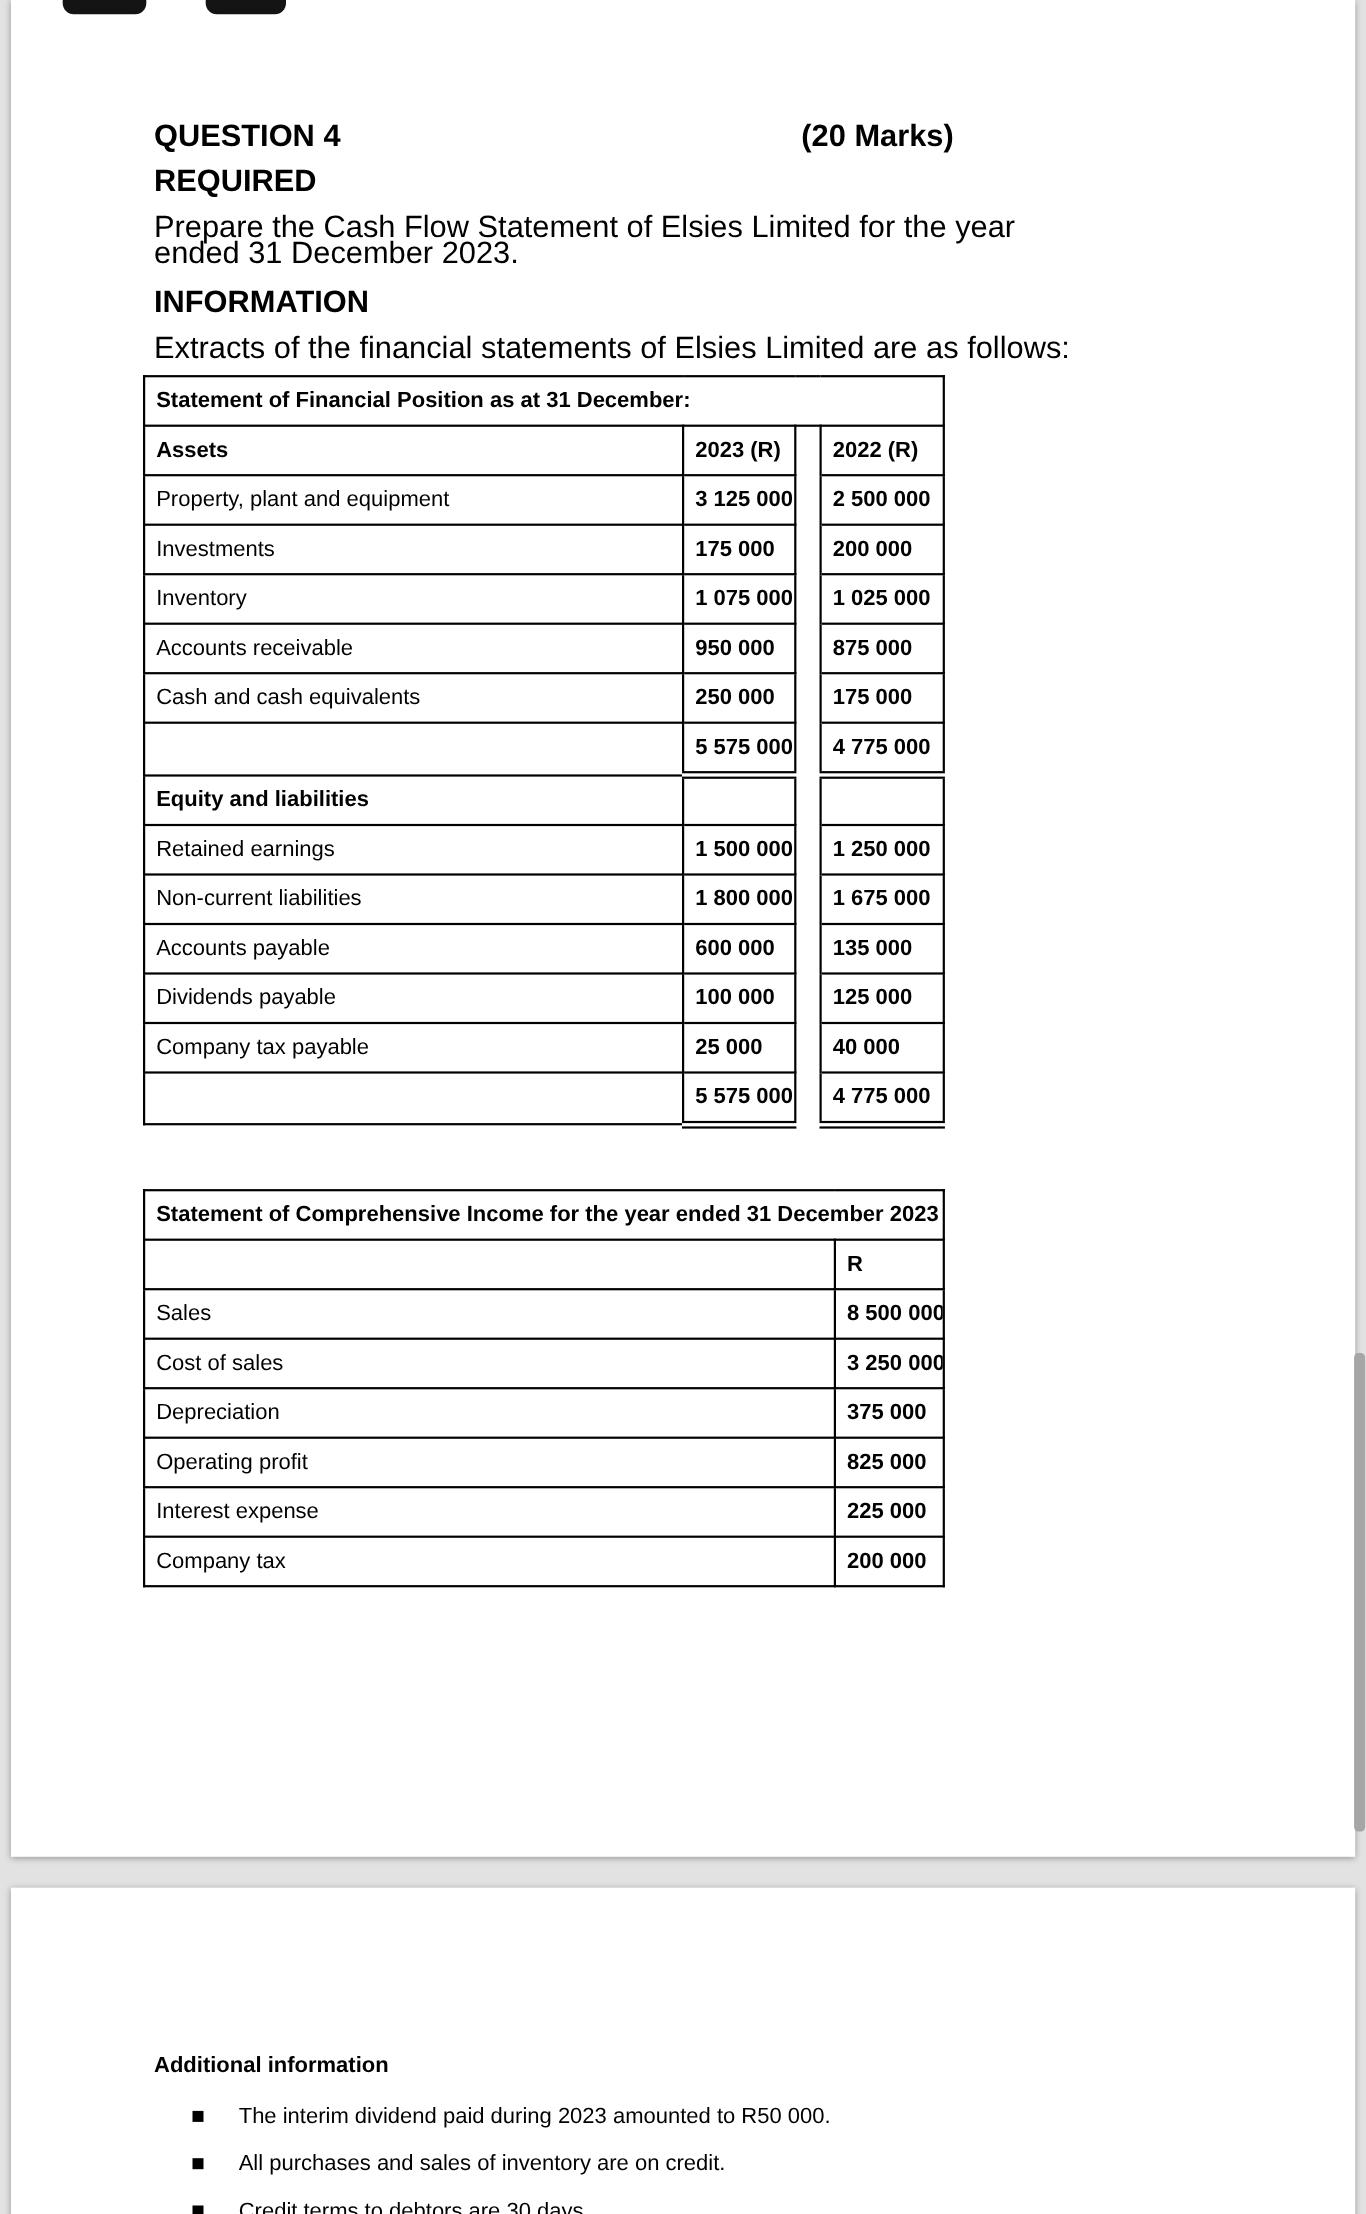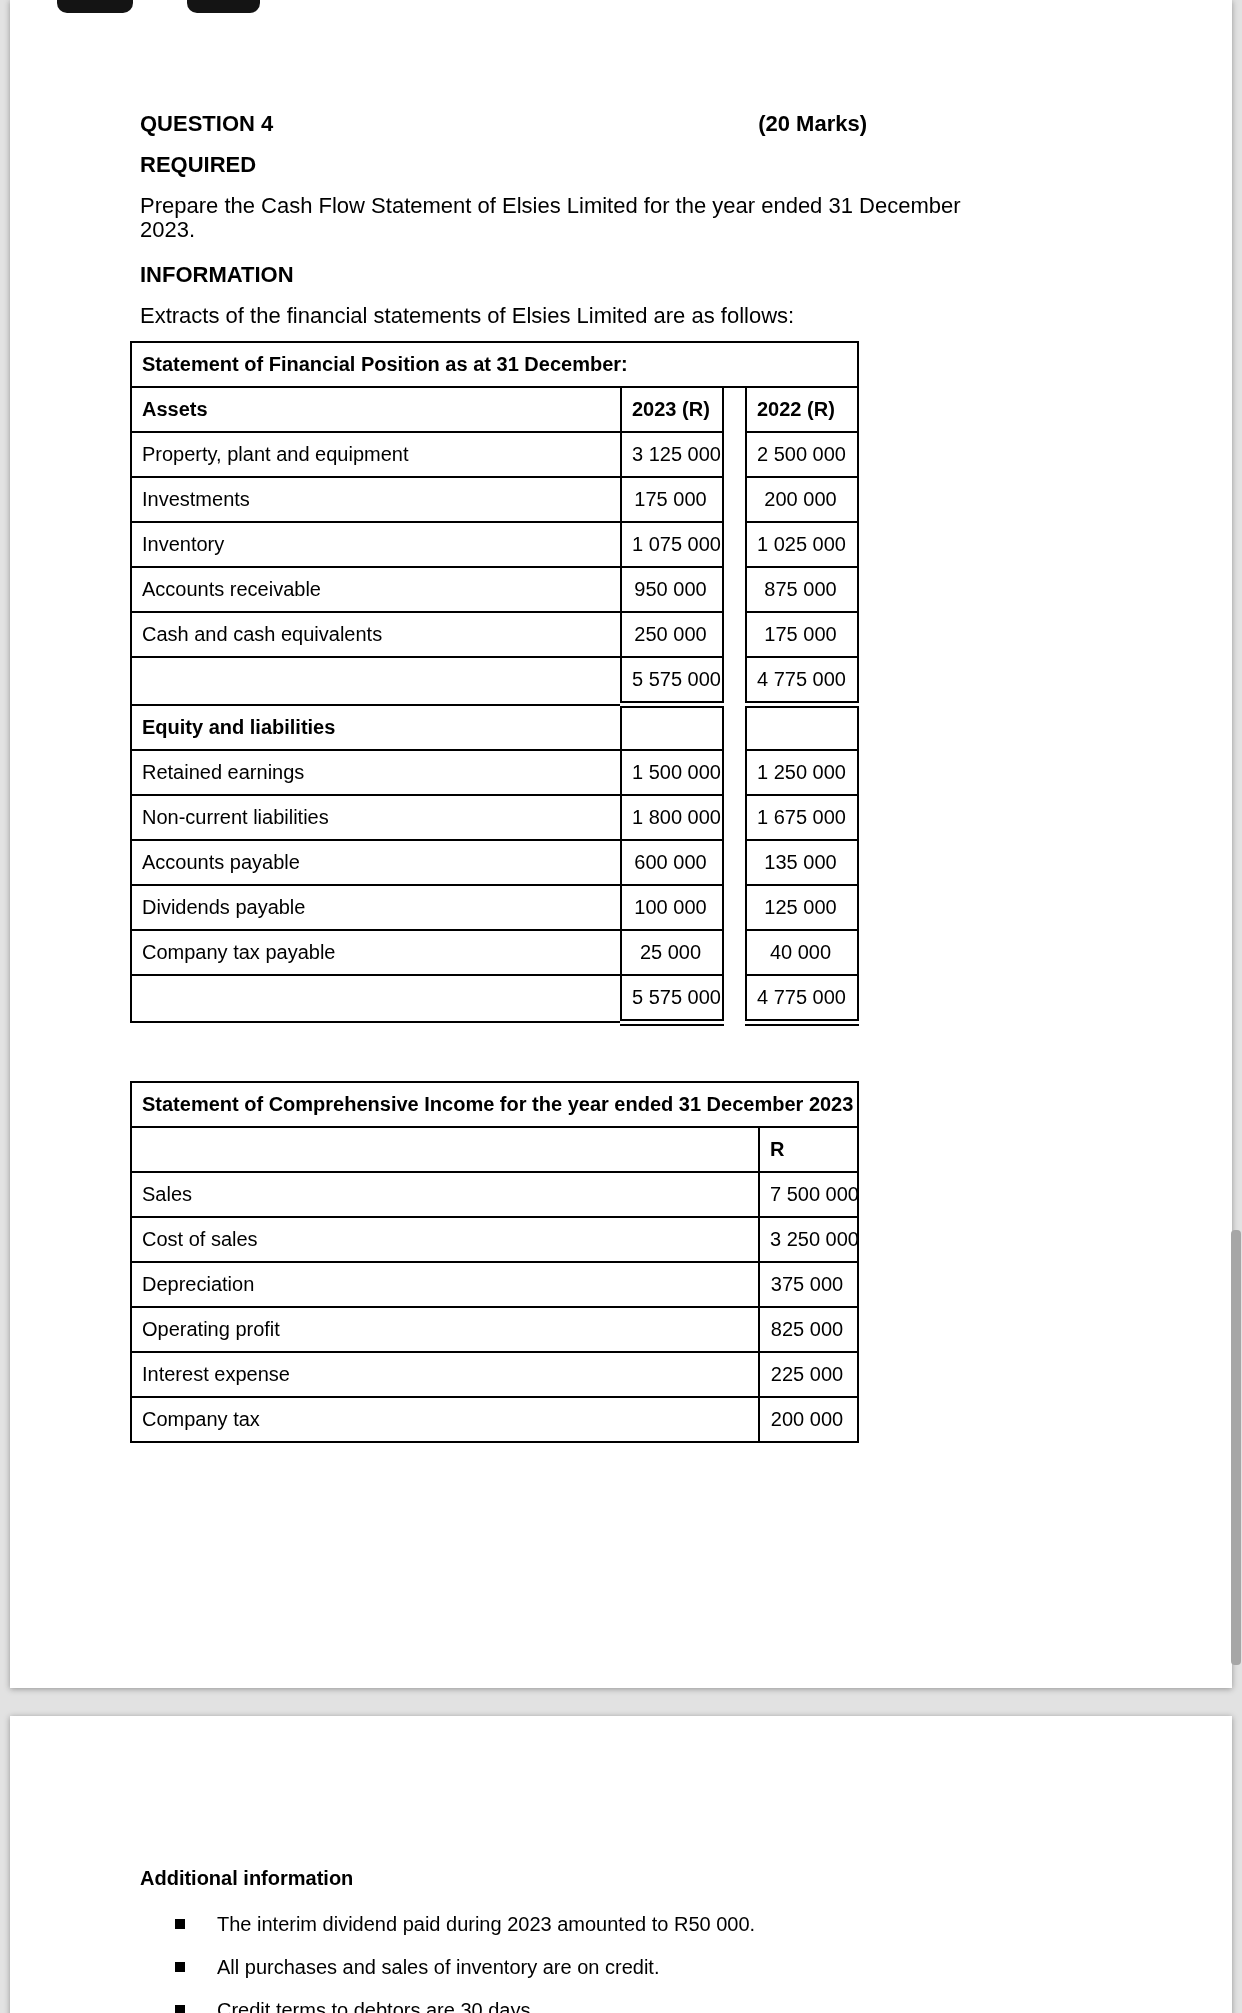--- a/index.html
+++ b/index.html
@@ -20,36 +20,36 @@
   .page2 { top: 1716px; height: 540px; }
 
   
   .chip { position: absolute; top: -9px; height: 22px; background: #141414; border-radius: 10px; }
   .chip1 { left: 47px; width: 76px; }
   .chip2 { left: 177px; width: 73px; }
 
   .content { padding: 112px 0 0 130px; width: 987px; }
   .content2 { padding: 150px 0 0 130px; width: 987px; }
 
-  .txt { font-size: 22px; line-height: 24px; }
+  .txt { font-size: 28px; line-height: 24px; }
   .bold { font-weight: bold; }
 
   .qline { display: flex; justify-content: space-between; width: 727px; margin-bottom: 17px; }
   .mb17 { margin-bottom: 17px; }
   .mb21 { margin-bottom: 21px; }
   .mb13 { margin-bottom: 13px; }
 
   table { border-collapse: collapse; table-layout: fixed; margin-left: -10px; }
   .t1, .t2 { width: 727px; }
   td {
     border: 2px solid #000; font-size: 20px; line-height: 24px;
     padding: 9px 8px 10px 10px; vertical-align: middle;
     overflow: hidden; white-space: nowrap;
   }
-  td.num { text-align: center; padding-right: 13px; }
+  td.num { text-align: left; padding-right: 13px; font-weight: bold; }
   td.center { text-align: left; }
   td.gap { border-top: none; border-bottom: none; padding: 0; }
   td.dbl { border-bottom: 7px double #000; }
   .t2wrap { margin-top: 55px; }
 
   .add-head { font-size: 20px; line-height: 25px; font-weight: bold; margin-bottom: 20px; }
   .bullet { display: flex; align-items: flex-start; padding-left: 35px; margin-bottom: 17px; font-size: 20px; line-height: 26px; }
   .sq { flex: 0 0 auto; width: 10px; height: 10px; background: #000; margin: 8px 32px 0 0; }
 
   .scroll-thumb {
@@ -191,21 +191,21 @@
           <tbody>
             <tr>
               <td colspan="2" class="bold">Statement of Comprehensive Income for the year ended 31 December 2023</td>
             </tr>
             <tr>
               <td></td>
               <td class="bold center">R</td>
             </tr>
             <tr>
               <td>Sales</td>
-              <td class="num">7 500 000</td>
+              <td class="num">8 500 000</td>
             </tr>
             <tr>
               <td>Cost of sales</td>
               <td class="num">3 250 000</td>
             </tr>
             <tr>
               <td>Depreciation</td>
               <td class="num">375 000</td>
             </tr>
             <tr>

